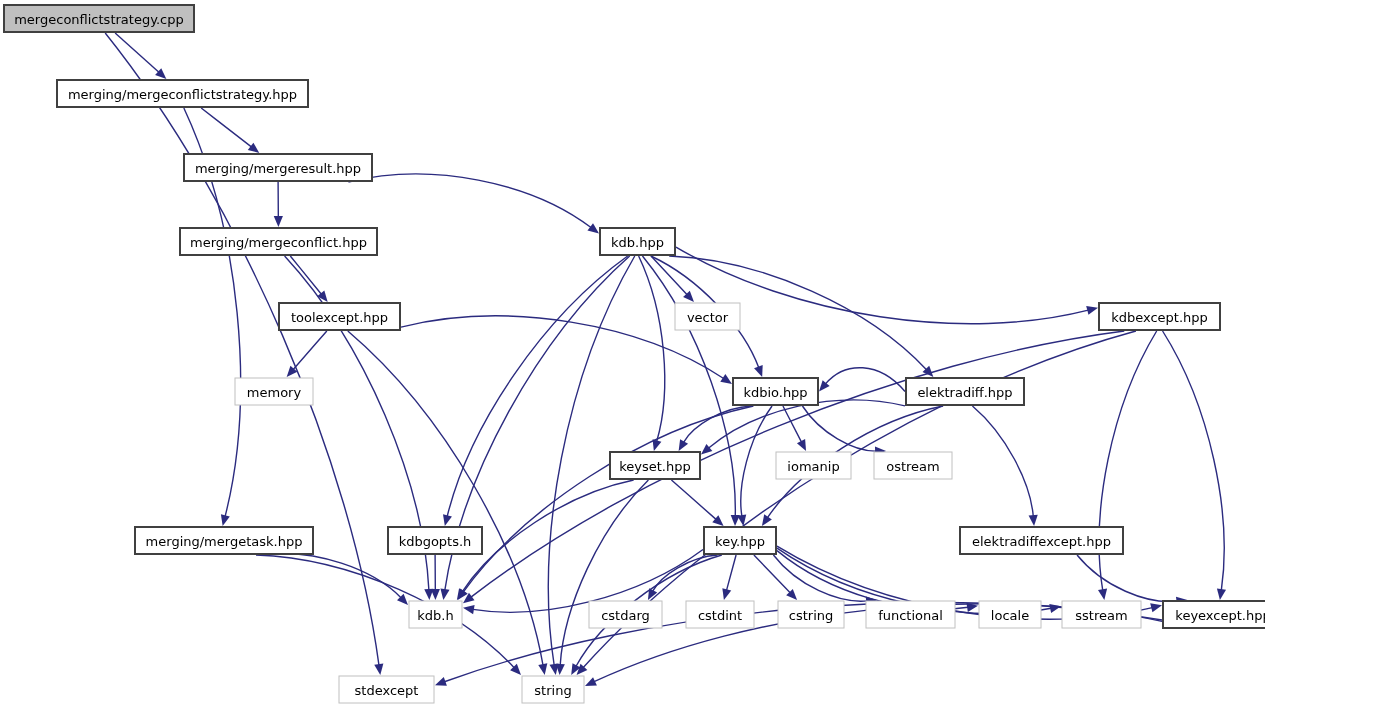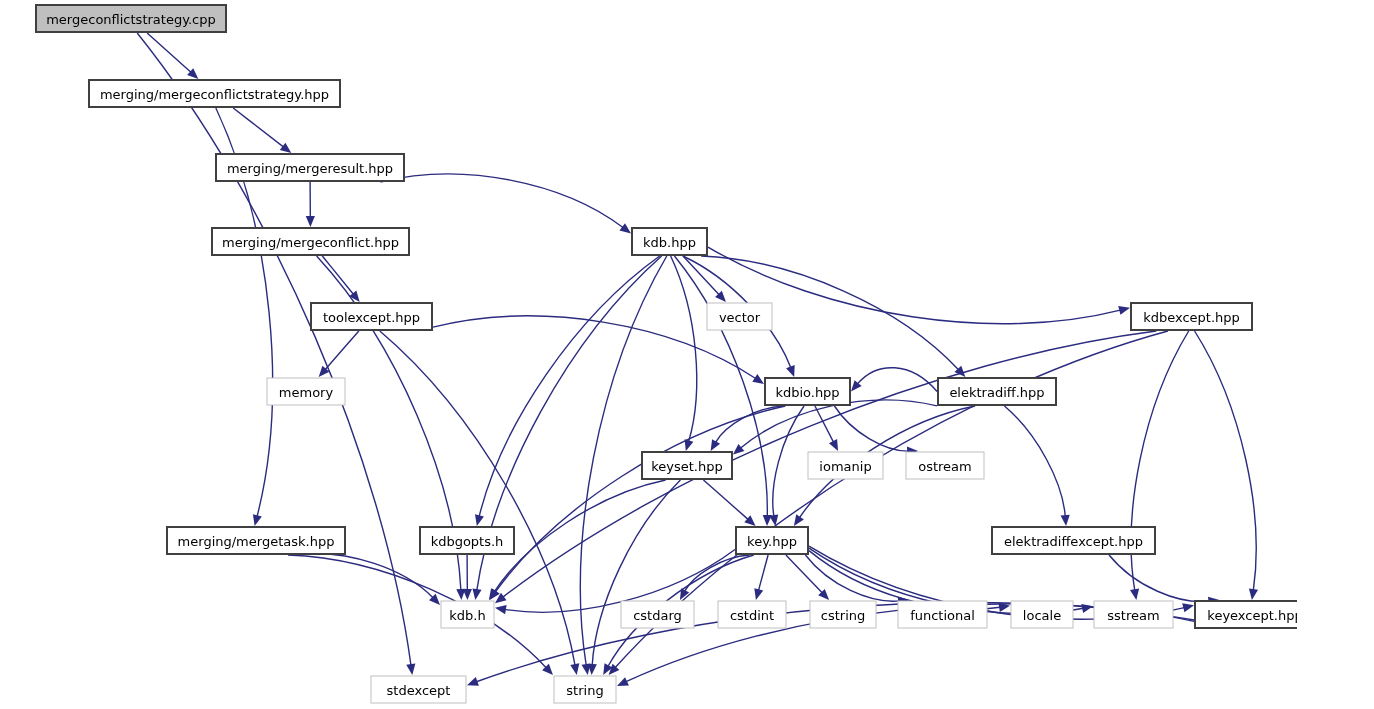--- a/index.html
+++ b/index.html
@@ -7,21 +7,20 @@
     padding: 0;
     background: #ffffff;
   }
   #graph-root {
     position: relative;
     width: 1265px;
     height: 709px;
     background: #ffffff;
     font-family: "DejaVu Sans", "Liberation Sans", sans-serif;
     overflow: hidden;
-    margin-left: 32px;
   }
   svg#graph-svg {
     position: absolute;
     left: 0;
     top: 0;
     width: 1374px;
     height: 709px;
   }
   .node-box {
     fill: #ffffff;

